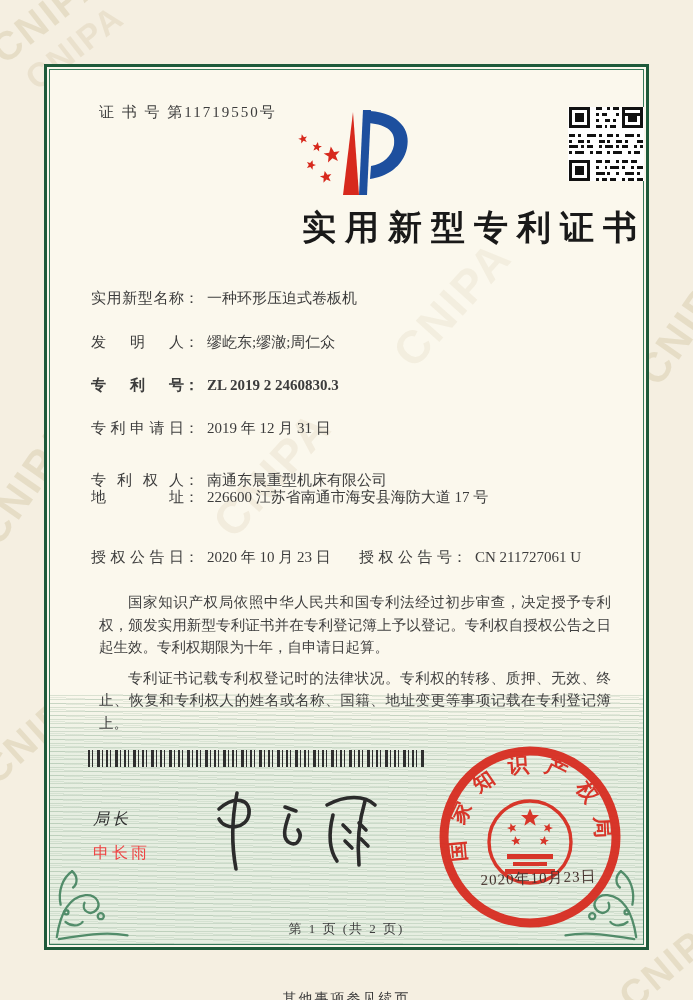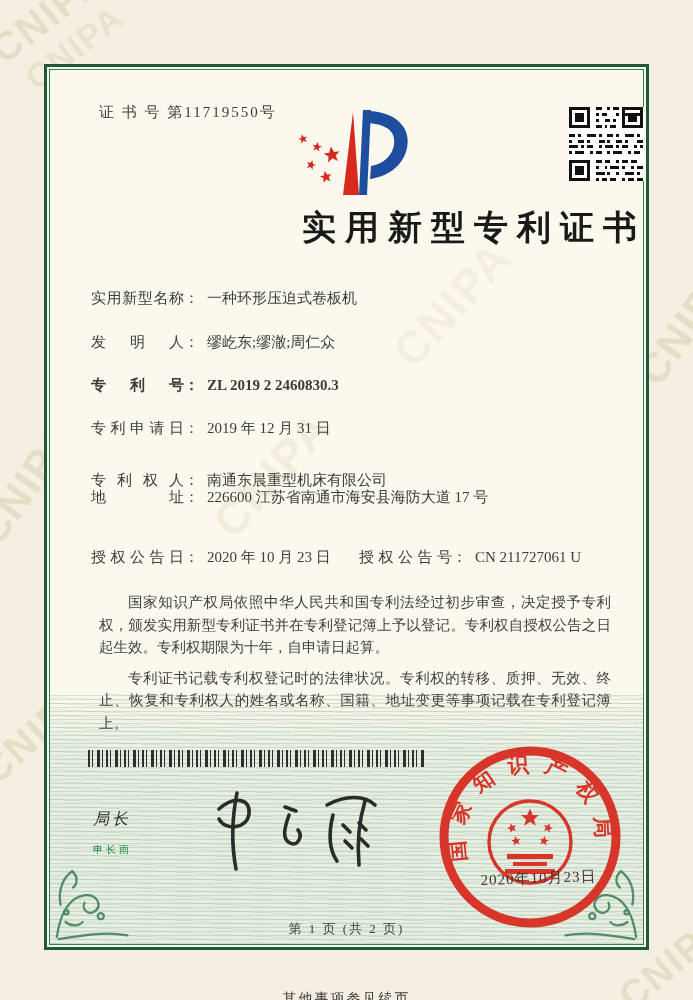--- a/index.html
+++ b/index.html
@@ -43,21 +43,21 @@
   .paras p{margin:8px; text-indent:2em;}
   .barcode{
     position:absolute; left:41px; top:683px; width:337px; height:17px;
     background:repeating-linear-gradient(90deg,
       #2f2f2f 0 2px, rgba(0,0,0,0) 2px 4px,
       #2f2f2f 4px 5px, rgba(0,0,0,0) 5px 9px,
       #2f2f2f 9px 12px, rgba(0,0,0,0) 12px 14px,
       #2f2f2f 14px 15px, rgba(0,0,0,0) 15px 18px);
   }
   .signer-title{position:absolute; left:46px; top:742px; font-size:16px; letter-spacing:3px; color:#2e2e2e;font-style:italic;}
-  .signer-name{position:absolute; left:46px; top:776px; font-size:10px; letter-spacing:3px; color:#15803d;}
+  .signer-name{position:absolute; left:46px; top:776px; font-size:16px; letter-spacing:3px; color:#ef4444;}
   .signature{position:absolute; left:152px; top:706px; width:190px; height:110px;}
   .seal{position:absolute; left:388px; top:675px; width:190px; height:190px;}
   .seal-date{
     position:absolute; left:394px; top:802px; width:195px; text-align:center;
     font-size:15px; letter-spacing:1px; color:#45322d; transform:rotate(-2deg);
   }
   .page-info{position:absolute; left:0; top:853px; width:100%; text-align:center; font-size:13px; letter-spacing:2px; color:#3f3f3f;}
   .footer-note{position:absolute; left:0; top:958px; width:100%; text-align:center; font-size:14px; letter-spacing:2px; color:#3a3a3a;margin-top:32px;}
   .flourish{position:absolute; bottom:6px; width:86px; height:86px;}
   .flourish.left{left:6px;}

